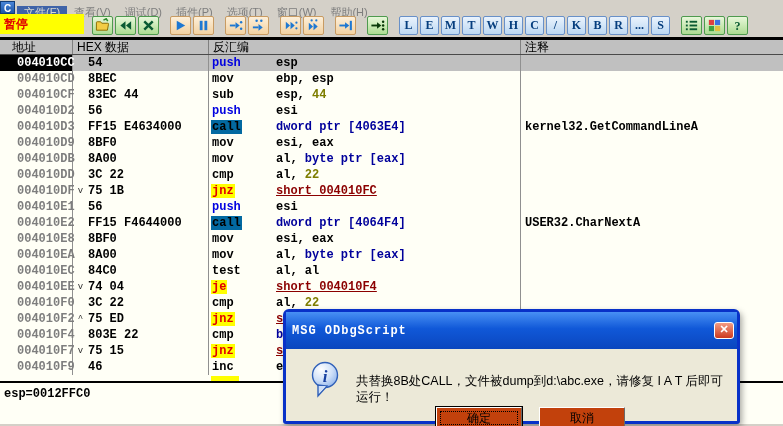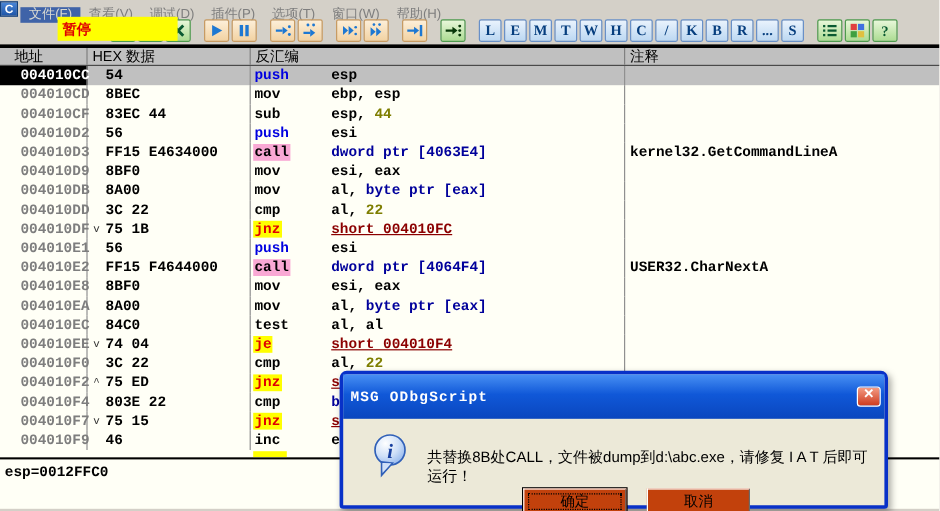--- a/index.html
+++ b/index.html
@@ -9,23 +9,23 @@
   
   .menubar{height:14px;display:flex;align-items:center;font-size:11px;color:#7E7E7E;}
   .sysicon{width:15px;height:13px;margin:0 2px 0 0;background:linear-gradient(#4A86D8,#1E55A8);
            color:#fff;font-weight:bold;font-size:10px;text-align:center;line-height:13px;
            border:1px solid #123E7A;box-sizing:border-box;}
   .menu-item{padding:0 7px;height:13px;line-height:13px;white-space:nowrap;margin-top:11px;}
   .menu-item.active{background:#3F63A8;color:#D8D8D0;}
 
   
   .toolbar{height:23px;display:flex;align-items:center;padding-left:92px;}
-  .status{position:absolute;left:0;top:14px;width:100px;height:20px;background:#FFFF00;
+  .status{position:absolute;left:0;top:14px;width:84px;height:20px;background:#FFFF00;
           color:#E00000;font-weight:bold;font-size:12px;line-height:20px;padding-left:4px;
-          box-sizing:border-box;margin-left:48px;}
+          box-sizing:border-box;}
   .tbtn{width:21px;height:19px;display:inline-flex;align-items:center;justify-content:center;
         margin-right:2px;border-radius:2px;box-sizing:border-box;flex:none;cursor:default;}
   .s-green{background:linear-gradient(#E8F7DA,#ACDC92);border:1px solid #4E9A4E;}
   .s-tan{background:linear-gradient(#FDEFD9,#F2D2A2);border:1px solid #C89B62;}
   .s-blue{background:linear-gradient(#EAF3FD,#BCD8F2);border:1px solid #6890C8;}
   .letter{color:#063E7E;font-weight:bold;font-family:"Liberation Serif",serif;font-size:12px;width:19px;}
   .gap{margin-left:9px;}
   .tbtn svg{display:block;}
 
   .sep{height:3px;background:#000;}
@@ -44,21 +44,21 @@
   .c-addr{width:73px;flex:none;color:#7E7E7E;font-weight:bold;padding-left:17px;
           box-sizing:border-box;border-right:1px solid #909090;}
   .drow.sel .c-addr{background:#000;color:#FFF;}
   .c-hex{width:136px;flex:none;box-sizing:border-box;border-right:1px solid #909090;display:flex;}
   .arrow{width:15px;flex:none;font-style:normal;font-size:9px;color:#333;text-align:center;line-height:16px;}
   .hext{font-weight:bold;color:#000;}
   .c-dis{width:312px;flex:none;box-sizing:border-box;border-right:1px solid #909090;display:flex;}
   .mn{width:67px;flex:none;padding-left:2px;box-sizing:border-box;font-weight:bold;}
   .mtx{padding:0 1px;}
   .m-k{color:#000;} .m-b{color:#0000E0;}
-  .m-call{background:#f9a8d4;color:#000;}
+  .m-call{background:#0369a1;color:#000;}
   .m-jmp{background:#FFFF00;color:#E00000;}
   .op{font-weight:bold;}
   .o-k{color:#000;} .o-n{color:#00009B;} .o-o{color:#7E7E00;} .o-r{color:#8B0000;text-decoration:underline;}
   .c-cmt{flex:1;font-weight:bold;color:#000;padding-left:4px;}
   .partial-jnz{position:absolute;left:211px;top:321px;width:28px;height:5px;background:#FFFF00;}
 
   .hline{height:2px;background:#000;}
   .infopane{height:41px;background:#FFFFF6;font-family:"Liberation Mono","DejaVu Sans Mono",monospace;
             font-weight:bold;font-size:12px;color:#000;padding:4px 0 0 4px;box-sizing:border-box;}
 

